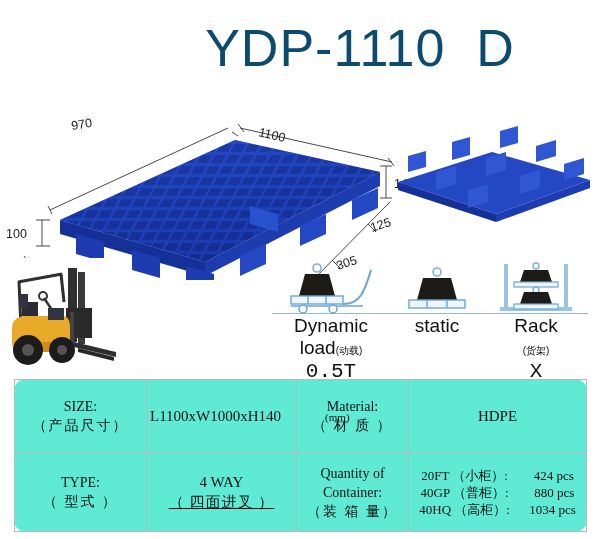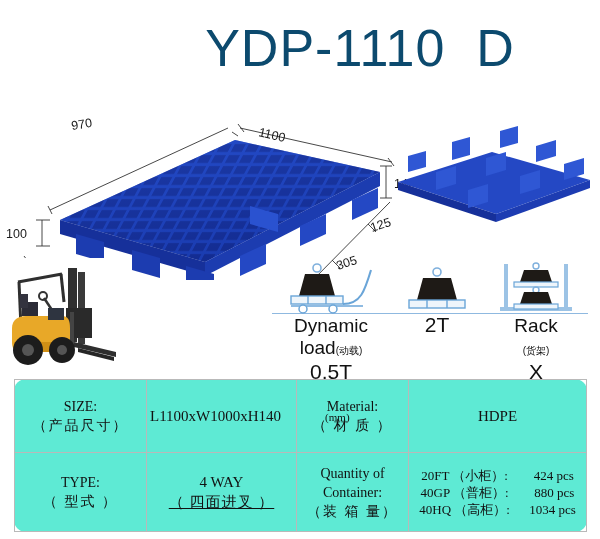--- a/index.html
+++ b/index.html
@@ -47,21 +47,21 @@
     position:absolute;top:0;text-align:center;
   }
   .loadicon{height:52px;display:flex;align-items:flex-end;justify-content:center;}
   .loadlabel{
     font-family:"Liberation Sans",sans-serif;
     font-size:19px;line-height:20px;color:#111;
     white-space:nowrap;margin-top:2px;
   }
   .loadlabel .cn{font-size:10px;}
   .loadval{
-    font-family:Liberation Sans, sans-serif;
+    font-family:Liberation Mono, monospace;
     font-size:21px;line-height:22px;color:#111;margin-top:0;
   }
   .baseline{
     position:absolute;left:0;top:51px;width:316px;height:1px;background:#8fb9e0;
   }
 
   
   .spec{
     position:absolute;left:14px;top:379px;width:572px;
     border-collapse:collapse;
@@ -283,21 +283,21 @@
     <div class="loadcol" style="left:112px;width:106px;">
       <div class="loadicon">
         <svg width="96" height="52" viewBox="0 0 96 52">
           <circle cx="48" cy="10" r="4" fill="none" stroke="#7fb0dd" stroke-width="1.6"></circle>
           <path d="M28,38 L68,38 L62,16 L34,16 Z" fill="#1e1a16"></path>
           <rect x="20" y="38" width="56" height="8" fill="#eef5fb" stroke="#6aa5d8" stroke-width="1.4"></rect>
           <line x1="38" y1="38" x2="38" y2="46" stroke="#6aa5d8" stroke-width="1.4"></line>
           <line x1="58" y1="38" x2="58" y2="46" stroke="#6aa5d8" stroke-width="1.4"></line>
         </svg>
       </div>
-      <div class="loadval">2T</div>
+      <div class="loadlabel">static</div>
     </div>
 
     <div class="loadcol" style="left:212px;width:104px;text-align:center;">
       <div class="loadicon">
         <svg width="88" height="52" viewBox="0 0 88 52">
           <rect x="12" y="2" width="4" height="44" fill="#9cc3e5"></rect>
           <rect x="72" y="2" width="4" height="44" fill="#9cc3e5"></rect>
           <rect x="8" y="45" width="72" height="4" fill="#9cc3e5"></rect>
           <circle cx="44" cy="4" r="3" fill="none" stroke="#7fb0dd" stroke-width="1.4"></circle>
           <path d="M28,20 L60,20 L56,8 L32,8 Z" fill="#1e1a16"></path>

